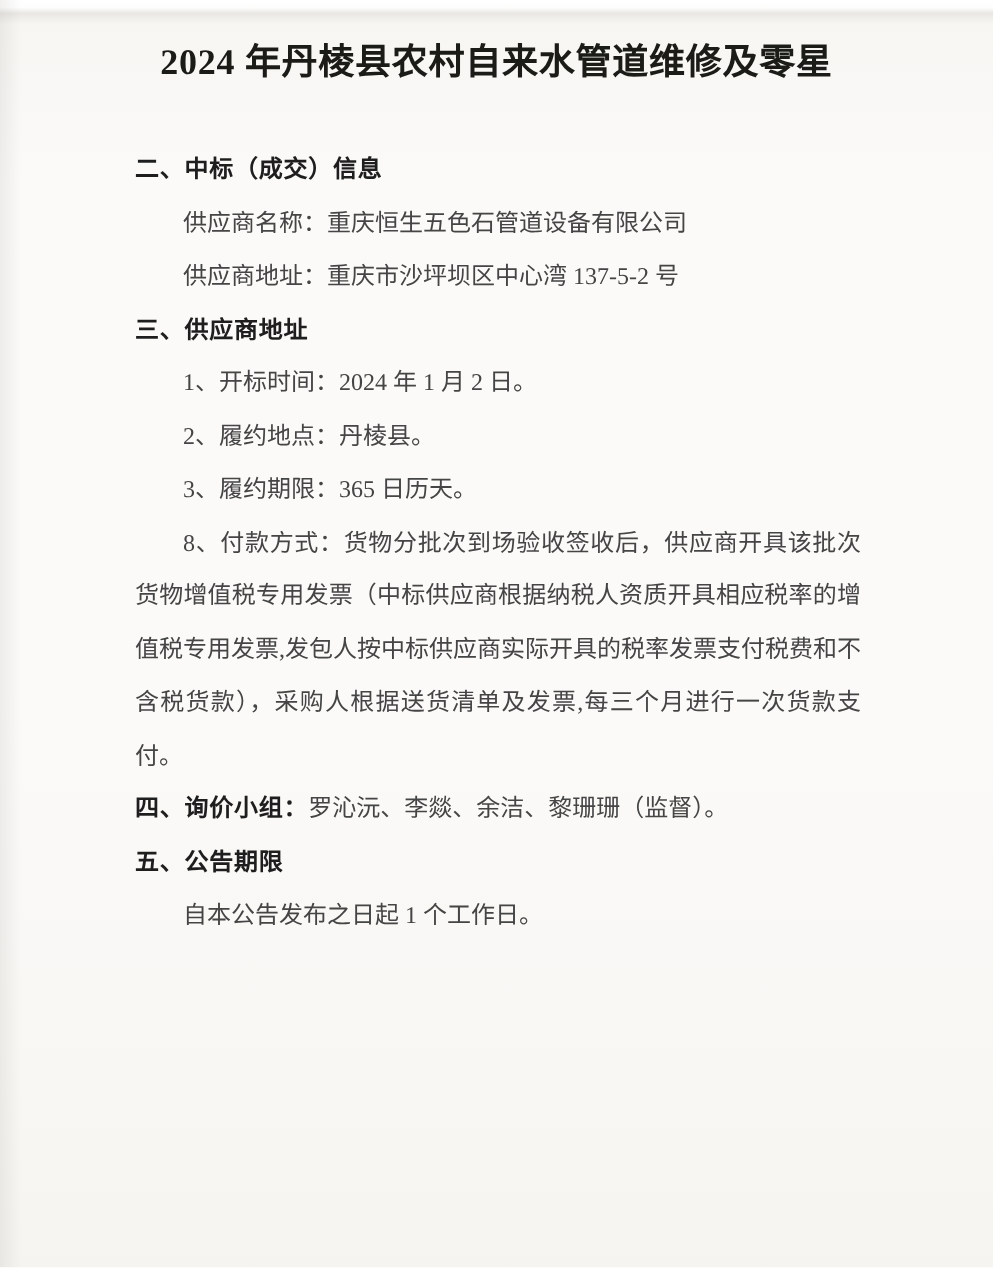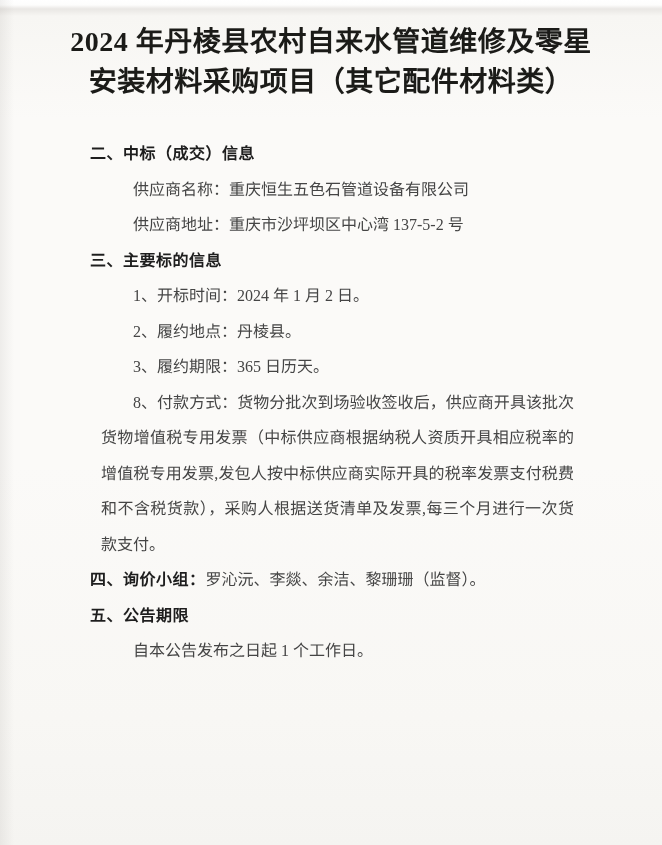--- a/index.html
+++ b/index.html
@@ -26,41 +26,40 @@
     position: absolute;
     left: 0; top: 0; bottom: 0;
     width: 14px;
     background: linear-gradient(90deg, rgba(120,115,110,0.10), rgba(120,115,110,0));
     pointer-events: none;
   }
   .title {
     margin-top: 0;
     padding-top: 22px;
     text-align: center;
-    font-size: 28px;
+    font-size: 24px;
     line-height: 40px;
     font-weight: 700;
     letter-spacing: 0.5px;
     color: #1b1b18;
     font-family: "Liberation Serif", "DejaVu Serif", serif;
   }
   .content {
     margin: 34px 88px 0 90px;
     font-size: 16px;
     line-height: 35.5px;
     color: #454545;
     text-align: justify;
   }
   .para {
     margin: 0;
     padding: 0;
   }
   .indent {
     text-indent: 2em;
-    margin-left: 11px;
   }
   .hd {
     font-family: "Liberation Sans", "DejaVu Sans", sans-serif;
     font-weight: 700;
     color: #1e1e1e;
     letter-spacing: 0.5px;
   }
   .bd {
     font-family: "Liberation Serif", "DejaVu Serif", serif;
     font-weight: 400;
@@ -68,32 +67,31 @@
     letter-spacing: 0;
   }
 </style>
 </head>
 <body>
 
 <div class="page">
 
   <div class="title">
     <div class="title-line">2024 年丹棱县农村自来水管道维修及零星</div>
-    <div class="title-line">安装材料采购项目（其它配件材料类）</div>
   </div>
 
   <div class="content">
 
 
     <p class="para hd">二、中标（成交）信息</p>
 
     <p class="para indent">供应商名称：重庆恒生五色石管道设备有限公司</p>
     <p class="para indent">供应商地址：重庆市沙坪坝区中心湾 137-5-2 号</p>
 
-    <p class="para hd">三、主要标的信息</p>
+    <p class="para hd">三、供应商地址</p>
 
     <p class="para indent">1、开标时间：2024 年 1 月 2 日。</p>
     <p class="para indent">2、履约地点：丹棱县。</p>
     <p class="para indent">3、履约期限：365 日历天。</p>
     <p class="para indent">8、付款方式：货物分批次到场验收签收后，供应商开具该批次货物增值税专用发票（中标供应商根据纳税人资质开具相应税率的增值税专用发票,发包人按中标供应商实际开具的税率发票支付税费和不含税货款），采购人根据送货清单及发票,每三个月进行一次货款支付。</p>
 
     <p class="para"><span class="hd">四、询价小组：</span><span class="bd">罗沁沅、李燚、余洁、黎珊珊（监督）。</span></p>
 
     <p class="para hd">五、公告期限</p>
 

